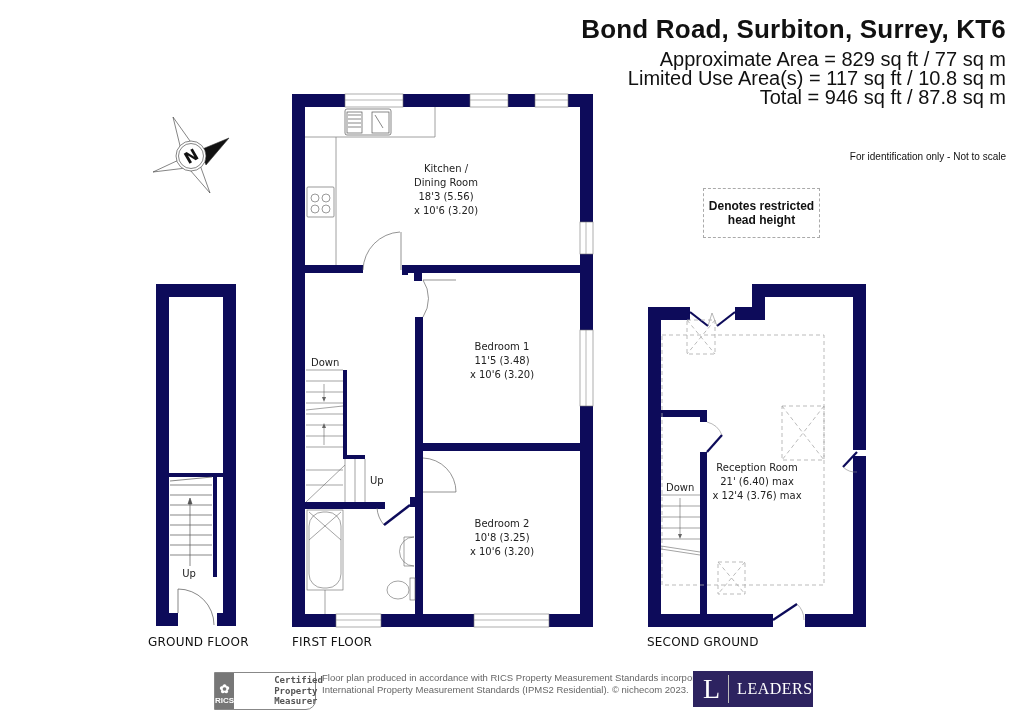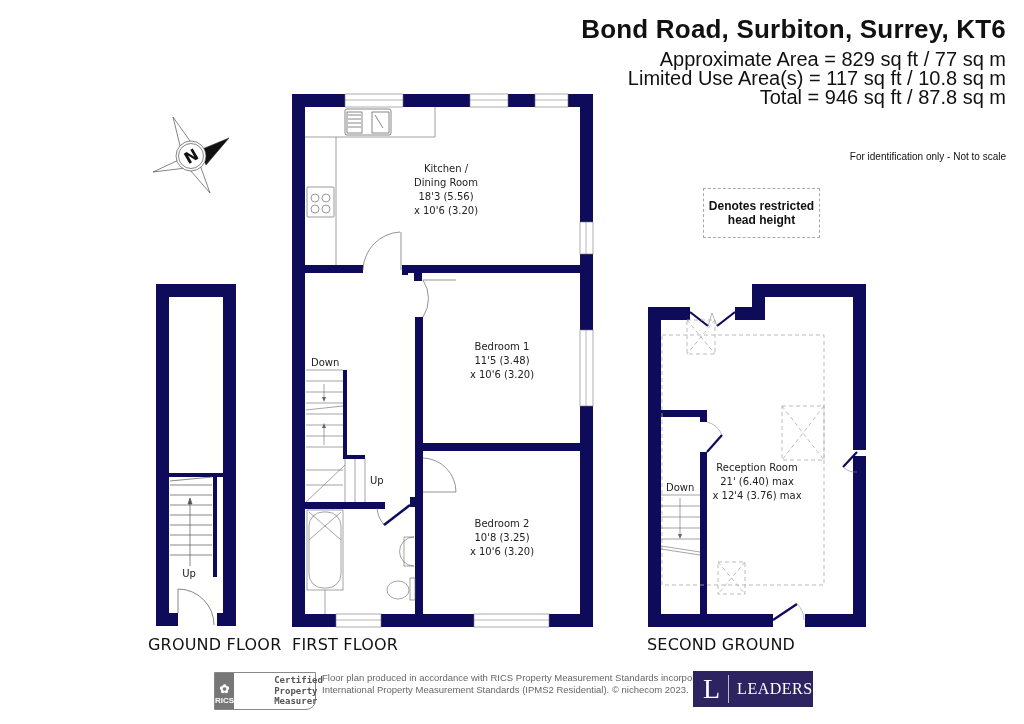--- a/index.html
+++ b/index.html
@@ -1,20 +1,20 @@
 <!DOCTYPE html>
 <html><head>
 <meta charset="utf-8">
 <style>
   html, body { margin: 0; padding: 0; background: #ffffff; }
   body { width: 1024px; height: 724px; position: relative; overflow: hidden; font-family: "Liberation Sans", sans-serif; color: #111; }
   .title { position: absolute; right: 18px; top: 14px; font-size: 26px; font-weight: bold; letter-spacing: 0.2px; }
   .area-line { position: absolute; right: 18px; font-size: 20px; }
   .disclaimer { position: absolute; right: 18px; top: 106px; font-size: 10px; margin-top: 45px; }
-  .floor-label { position: absolute; font-size: 16px; font-family: "DejaVu Sans", sans-serif; letter-spacing: 0.2px; }
+  .floor-label { position: absolute; font-size: 12px; font-family: "DejaVu Sans", sans-serif; letter-spacing: 0.2px; }
   .restricted { position: absolute; left: 703px; top: 188px; width: 115px; height: 48px;
     border: 1px dashed #aaa; display: flex; flex-direction: column; align-items: center; justify-content: center;
     font-size: 12px; font-weight: bold; line-height: 14px; text-align: center; }
   svg.plan { position: absolute; left: 0; top: 0; }
   .room-label { font-family: "DejaVu Sans", sans-serif; font-size: 10px; fill: #222; }
   .footer-text { position: absolute; left: 322px; top: 672px; font-size: 9.5px; color: #666; line-height: 12px; }
   .rics { position: absolute; left: 214px; top: 672px; width: 100px; height: 36px; display: flex; border: 1px solid #888; border-radius: 0 0 10px 0; }
   .rics-logo { width: 32px; background: #777; color: #fff; font-size: 8px; font-weight: bold; display: flex; flex-direction: column; align-items: center; justify-content: flex-end; padding-bottom: 4px; }
   .rics-text { padding: 2px 4px; font-size: 9px; font-weight: bold; color: #555; line-height: 10.5px; font-family: "DejaVu Sans Mono", monospace; margin-left: 36px; }
   .leaders { position: absolute; left: 693px; top: 671px; width: 120px; height: 36px; background: #2d2360; color: #fff; display: flex; align-items: center; font-family: "Liberation Serif", serif; }

